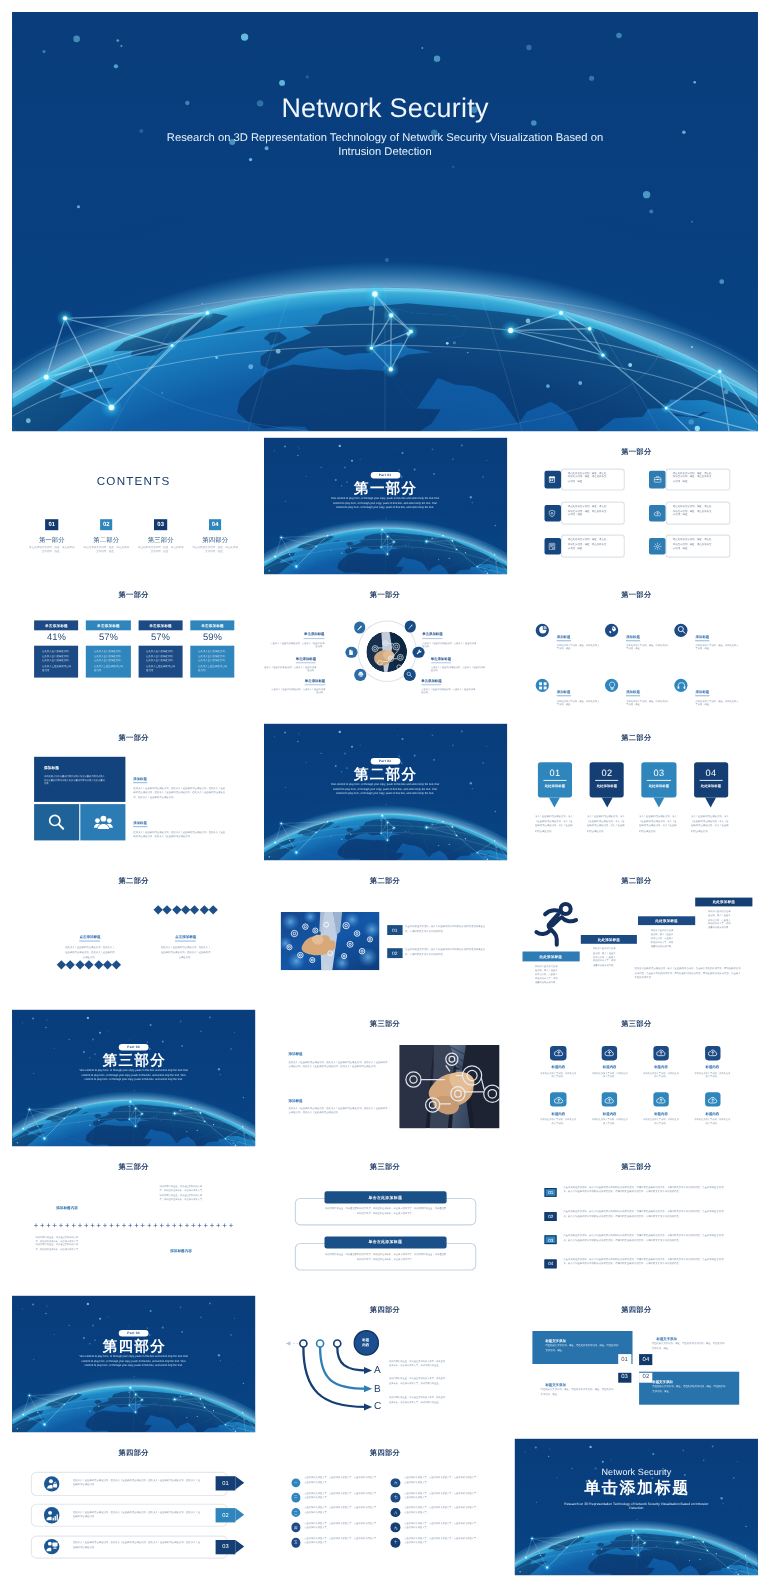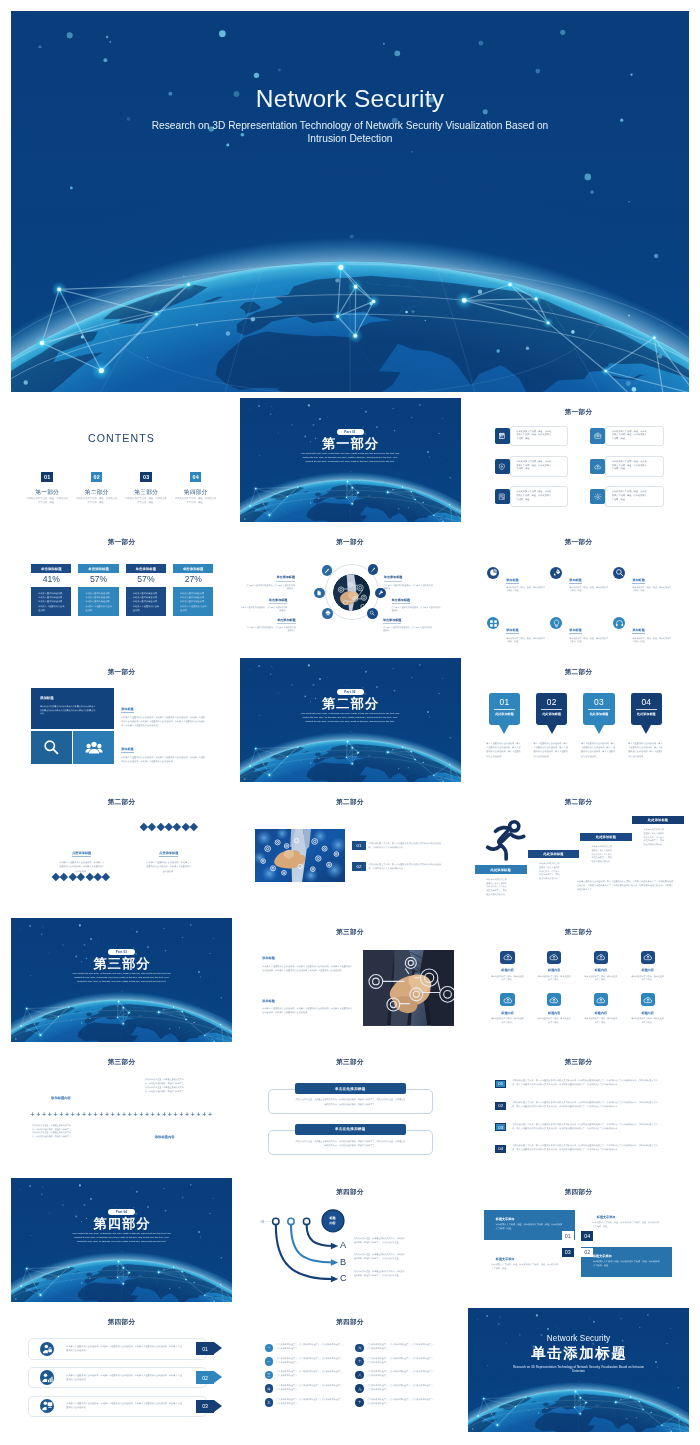--- a/index.html
+++ b/index.html
@@ -574,21 +574,21 @@
           <div class="pc-val">57%</div>
           <div class="pc-body" style="background:#2f86bd">在此录入图片的描述说明，在此录入图片的描述说明，在此录入图片的描述说明，在此录入上述图表的综合描述说明。</div>
         </div>
         <div class="pc-col">
           <div class="pc-head" style="background:#1b4a84">单击添加标题</div>
           <div class="pc-val">57%</div>
           <div class="pc-body" style="background:#1b4a84">在此录入图片的描述说明，在此录入图片的描述说明，在此录入图片的描述说明，在此录入上述图表的综合描述说明。</div>
         </div>
         <div class="pc-col">
           <div class="pc-head" style="background:#2f86bd">单击添加标题</div>
-          <div class="pc-val">27%</div>
+          <div class="pc-val">59%</div>
           <div class="pc-body" style="background:#2f86bd">在此录入图片的描述说明，在此录入图片的描述说明，在此录入图片的描述说明，在此录入上述图表的综合描述说明。</div>
         </div>
       </div>
 </div>
 <div class="slide s-hub" style="left:239.5px;top:528px">
 <div class="stitle">第一部分</div>
       <div class="hub">
         <div class="hub-ring"></div>
         <div class="hub-photo">
           <svg viewBox="0 0 60 60" width="37.1" height="37.4">

